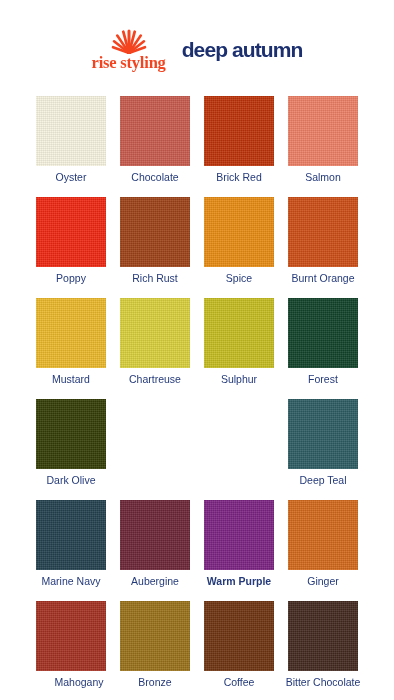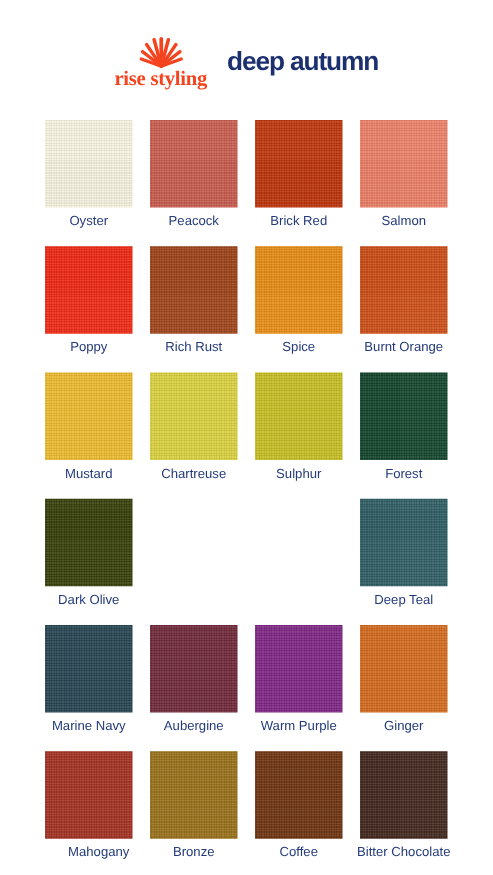--- a/index.html
+++ b/index.html
@@ -134,21 +134,21 @@
 </div>
 
 <div class="grid">
     <div class="row">
       <div class="cell">
         <div class="swatch" style="background: rgb(247, 242, 224);"></div>
         <div class="swatch-label" style="color: rgb(36, 58, 122);">Oyster</div>
       </div>
       <div class="cell">
         <div class="swatch" style="background: rgb(199, 90, 77);"></div>
-        <div class="swatch-label" style="color: rgb(36, 58, 122);">Peacock</div>
+        <div class="swatch-label" style="color: rgb(36, 58, 122);">Chocolate</div>
       </div>
       <div class="cell">
         <div class="swatch" style="background: rgb(188, 50, 9);"></div>
         <div class="swatch-label" style="color: rgb(36, 58, 122);">Brick Red</div>
       </div>
       <div class="cell">
         <div class="swatch" style="background: rgb(236, 127, 102);"></div>
         <div class="swatch-label" style="color: rgb(36, 58, 122);">Salmon</div>
       </div>
     </div>
@@ -202,21 +202,21 @@
       <div class="cell">
         <div class="swatch" style="background: rgb(35, 65, 78);"></div>
         <div class="swatch-label" style="color: rgb(36, 58, 122);">Marine Navy</div>
       </div>
       <div class="cell">
         <div class="swatch" style="background: rgb(108, 37, 54);"></div>
         <div class="swatch-label" style="color: rgb(36, 58, 122);">Aubergine</div>
       </div>
       <div class="cell">
         <div class="swatch" style="background: rgb(123, 35, 130);"></div>
-        <div class="swatch-label" style="color: rgb(36, 58, 122);">Warm Purple</div>
+        <div class="swatch-label" style="color: rgb(36, 58, 122); font-weight: bold;">Warm Purple</div>
       </div>
       <div class="cell">
         <div class="swatch" style="background: rgb(210, 105, 28);"></div>
         <div class="swatch-label" style="color: rgb(36, 58, 122);">Ginger</div>
       </div>
     </div>
     <div class="row">
       <div class="cell">
         <div class="swatch" style="background: rgb(163, 49, 34);"></div>
         <div class="swatch-label" style="color: rgb(36, 58, 122); margin-left: 16px;">Mahogany</div>

